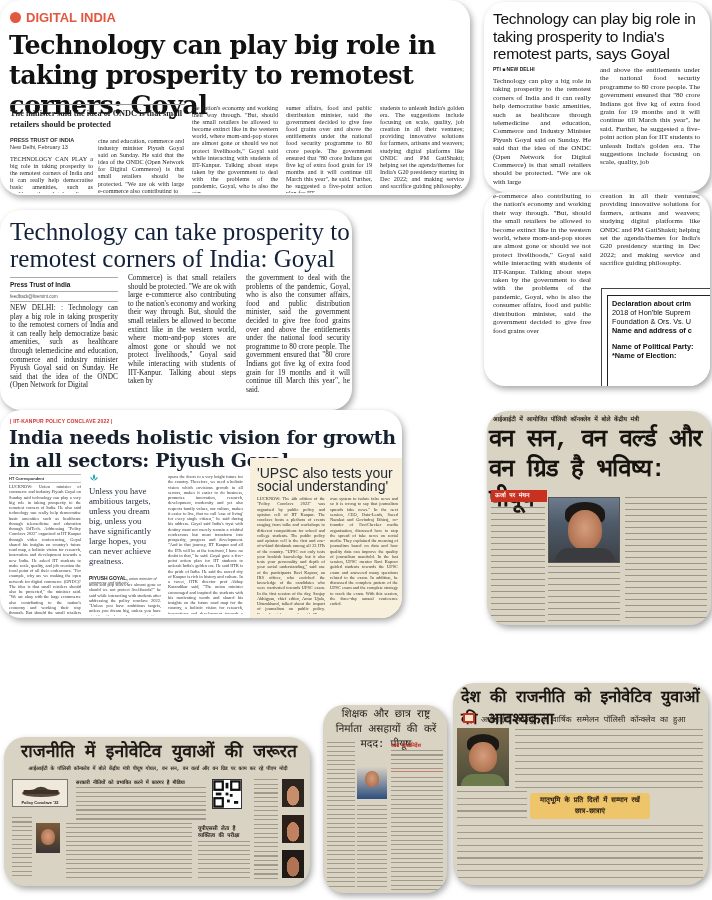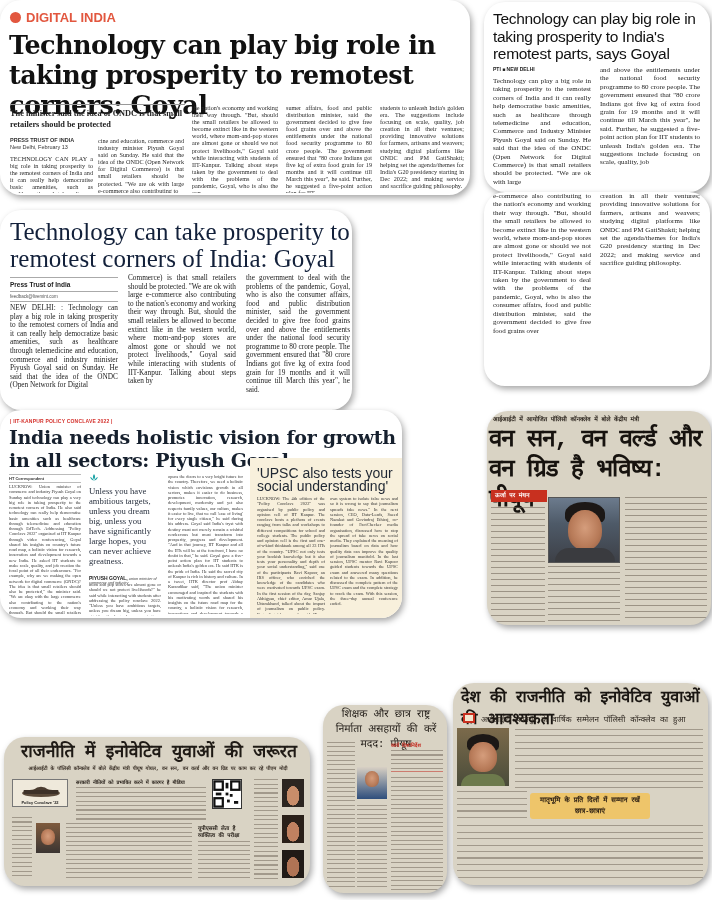--- a/index.html
+++ b/index.html
@@ -113,20 +113,31 @@
 
 <div class="clip" id="c3">
   <div class="headline">Technology can play big role in taking prosperity to India's remotest parts, says Goyal</div>
   <div class="byline">PTI ■ NEW DELHI</div>
   <div class="col" style="left:9px; top:75px; width:98px; height:115px; font-family:'Liberation Serif',serif; font-size:7px; line-height:8.4px; text-align:justify;">Technology can play a big role in taking prosperity to the remotest corners of India and it can really help democratise basic amenities, such as healthcare through telemedicine and education, Commerce and Industry Minister Piyush Goyal said on Sunday. He said that the idea of the ONDC (Open Network for Digital Commerce) is that small retailers should be protected. "We are ok with large</div>
   <div class="col" style="left:116px; top:64px; width:100px; height:126px; font-family:'Liberation Serif',serif; font-size:7px; line-height:8.4px; text-align:justify;">and above the entitlements under the national food security programme to 80 crore people. The government ensured that "80 crore Indians got five kg of extra food grain for 19 months and it will continue till March this year", he said. Further, he suggested a five-point action plan for IIT students to unleash India's golden era. The suggestions include focusing on scale, quality, job</div>
 </div>
 <div class="clip" id="c3b">
   <div class="col" style="left:9px; top:0; width:98px; height:192px; font-family:'Liberation Serif',serif; font-size:7px; line-height:8.4px; text-align:justify;">e-commerce also contributing to the nation's economy and working their way through. "But, should the small retailers be allowed to become extinct like in the western world, where mom-and-pop stores are almost gone or should we not protect livelihoods," Goyal said while interacting with students of IIT-Kanpur. Talking about steps taken by the government to deal with the problems of the pandemic, Goyal, who is also the consumer affairs, food and public distribution minister, said the government decided to give free food grains over</div>
   <div class="col" style="left:116px; top:0; width:100px; height:92px; font-family:'Liberation Serif',serif; font-size:7px; line-height:8.4px; text-align:justify;">creation in all their ventures; providing innovative solutions for farmers, artisans and weavers; studying digital platforms like ONDC and PM GatiShakti; helping set the agenda/themes for India's G20 presidency starting in Dec 2022; and making service and sacrifice guiding philosophy.</div>
+  <div id="decl">
+    <div class="inner">
+      <div class="b">Declaration about crim</div>
+      <div>2018 of Hon'ble Suprem</div>
+      <div>Foundation &amp; Ors. Vs. U</div>
+      <div class="b">Name and address of c</div>
+      <div style="height:7px;"></div>
+      <div class="b">Name of Political Party:</div>
+      <div class="b">*Name of Election:</div>
+    </div>
+  </div>
 </div>
 
 <div class="clip" id="c4">
   <div class="kicker">| IIT-KANPUR POLICY CONCLAVE 2022 |</div>
   <div class="headline">India needs holistic vision for growth in all sectors: Piyush Goyal</div>
   <div class="byline">HT Correspondent</div>
   <div class="col" style="left:9px; top:74px; width:72px; height:130px; font-family:'Liberation Serif',serif; font-size:4.4px; line-height:5.25px; text-align:justify; color:#333;">LUCKNOW: Union minister of commerce and industry Piyush Goyal on Sunday said technology can play a very big role in taking prosperity to the remotest corners of India. He also said technology can really help democratise basic amenities such as healthcare through telemedicine and education through EdTech. Addressing "Policy Conclave 2022" organised at IIT Kanpur through video conferencing, Goyal shared his insights on country's future road map, a holistic vision for research, innovation and development towards a new India. He asked IIT students to make scale, quality, and job creation the focal point of all their endeavours. "For example, why are we making the open network for digital commerce (ONDC)? The idea is that small retailers should also be protected," the minister said. "We are okay with the large ecommerce also contributing to the nation's economy and working their way through. But should the small retailers be allowed to become extinct like in the Western world where</div>
 
   <svg class="quote-icon" viewBox="0 0 20 18">
     <path d="M10 2 C7 6 7 10 10 13 C13 10 13 6 10 2Z" fill="#1ba3a6"></path>

